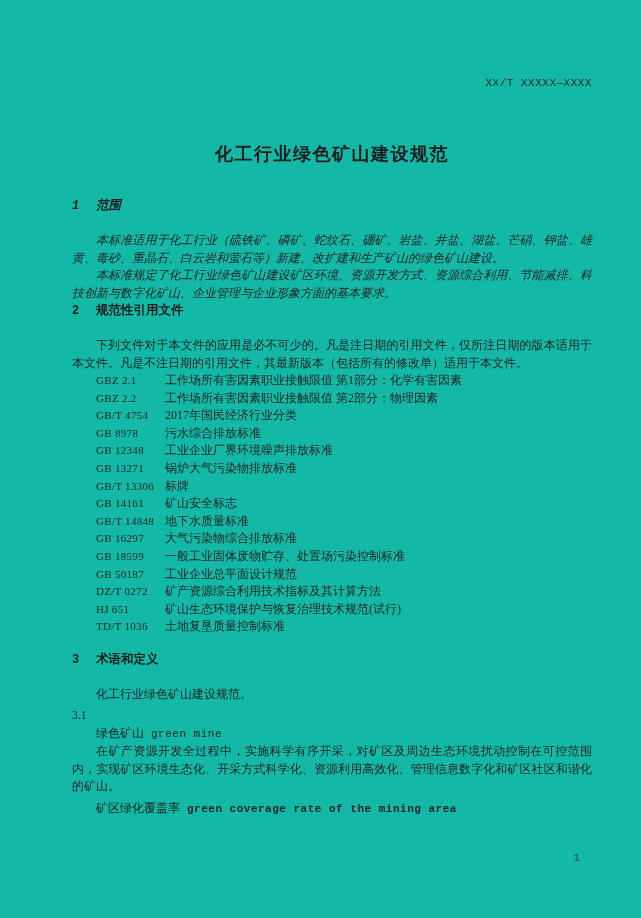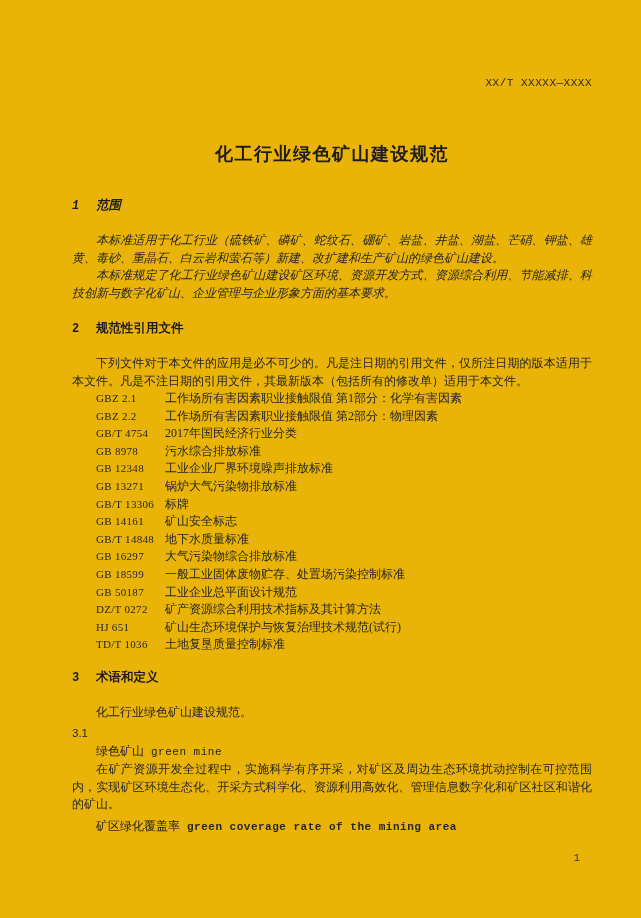--- a/index.html
+++ b/index.html
@@ -1,20 +1,20 @@
 <!DOCTYPE html>
 <html><head>
 <meta charset="utf-8">
 <style>
   html, body { margin: 0; padding: 0; background: #ffffff; }
   .page {
     position: relative;
     width: 641px;
     height: 918px;
-    background: #eab308;
+    background: #14b8a6;
     color: #262626;
     font-family: "Liberation Serif", serif;
     overflow: hidden;
   }
   .content {
     position: absolute;
     left: 72px;
     top: 0;
     width: 520px;
   }
@@ -31,21 +31,21 @@
     margin: 54px 0 0 0;
     text-align: center;
     font-size: 18px;
     font-weight: bold;
     letter-spacing: 1.5px;
     line-height: 20px;
     color: #1d1d1d;
   }
   section { display: block; }
   .sec-scope { margin-top: 33px; font-style: italic; }
-  .sec-refs  { margin-top: 18px; }
+  .sec-refs  { }
   .sec-terms { margin-top: 15px; }
   .sec-h {
     margin: 0 0 17px 0;
     font-size: 12.5px;
     font-weight: bold;
     line-height: 17px;
     color: #1d1d1d;
   }
   .sec-num { display: inline-block; min-width: 24px; font-family: "Liberation Mono", monospace; font-size: 12px; }
   .body-p {
@@ -66,21 +66,21 @@
   .ref-code {
     flex: none;
     width: 69px;
     font-family: Liberation Serif, serif;
     font-size: 11px;
     letter-spacing: 0.3px;
   }
   .ref-title { flex: 1; }
   .clause { margin-top: 4px; }
   .clause-num {
-    font-family: Liberation Sans, sans-serif;
+    font-family: Liberation Serif, serif;
     font-size: 11.5px;
     line-height: 17.5px;
   }
   .term-line {
     padding-left: 24px;
     line-height: 17.5px;
     font-size: 12px;
   }
   .term-zh { font-weight: normal; color: #1d1d1d; }
   .term-en {

